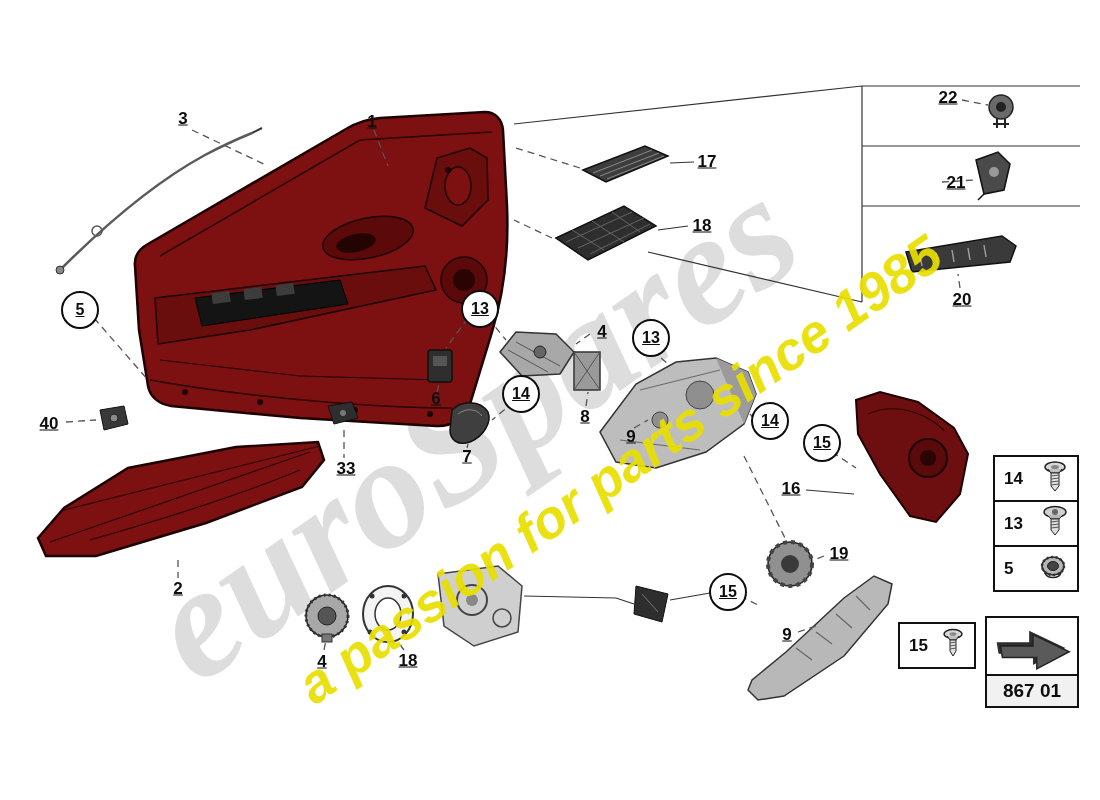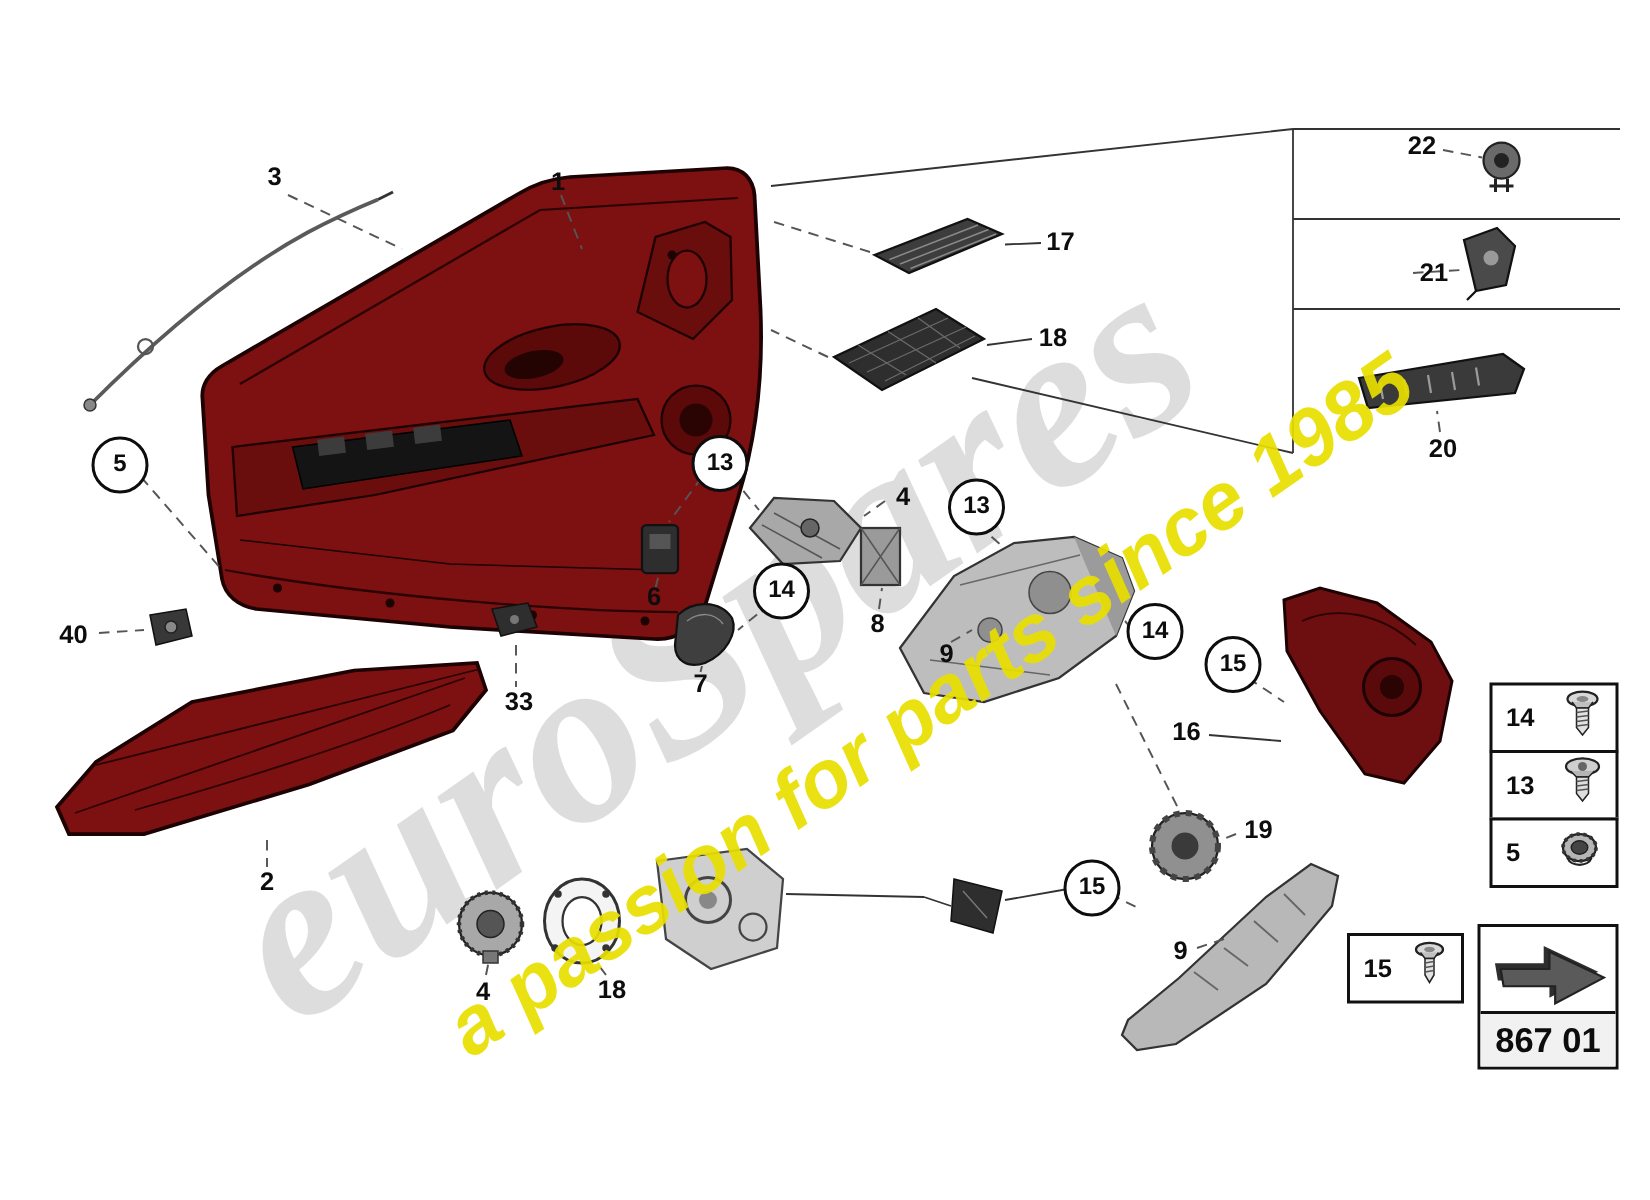--- a/index.html
+++ b/index.html
@@ -1,28 +1,28 @@
 <!DOCTYPE html>
 <html><head>
 <meta charset="utf-8">
 <style>
   html,body{margin:0;padding:0;background:#ffffff;}
   body{font-family:"Liberation Sans",sans-serif;}
   .stage{position:relative;width:1100px;height:800px;overflow:hidden;background:#ffffff;}
   svg.diagram{position:absolute;left:0;top:0;z-index:1;}
-  .callout{position:absolute;transform:translate(-50%,-50%);font-weight:bold;font-size:17px;color:#0d0d0d;z-index:5;cursor:pointer;line-height:1;}
+  .callout{position:absolute;transform:translate(-50%,-50%);font-weight:bold;font-size:17px;color:#0d0d0d;z-index:5;cursor:pointer;line-height:1;text-decoration:underline;}
   .callout.circled{width:34px;height:34px;border:2px solid #0d0d0d;border-radius:50%;background:#ffffff;display:flex;align-items:center;justify-content:center;font-size:16px;}
   .fastener-table{position:absolute;left:993px;top:455px;display:flex;flex-direction:column;z-index:6;}
   .fast-row{width:86px;height:47px;border:2px solid #111;margin-top:-2px;background:#fff;display:flex;align-items:center;justify-content:space-between;padding:0 9px;box-sizing:border-box;cursor:pointer;}
   .fast-row:first-child{margin-top:0;}
   .fast-num{font-weight:bold;font-size:17px;color:#0d0d0d;}
   .screw-box{position:absolute;left:898px;top:622px;width:78px;height:47px;border:2px solid #111;background:#fff;display:flex;align-items:center;justify-content:space-between;padding:0 9px;box-sizing:border-box;z-index:6;cursor:pointer;}
   .code-box{position:absolute;left:985px;top:616px;width:94px;border:2px solid #111;background:#fff;z-index:6;cursor:pointer;box-sizing:border-box;}
   .arrow-wrap{height:56px;display:flex;align-items:center;justify-content:center;}
-  .code-label{border-top:2px solid #111;text-align:center;font-weight:bold;font-size:23px;padding:4px 0;background:#f1f1f1;color:#0d0d0d;}
+  .code-label{border-top:2px solid #111;text-align:center;font-weight:bold;font-size:19px;padding:4px 0;background:#f1f1f1;color:#0d0d0d;}
   .wm-brand{font-family:"Liberation Serif",serif;font-weight:bold;font-style:italic;}
   .wm-tag{font-family:"Liberation Sans",sans-serif;font-weight:bold;font-style:italic;}
 </style>
 </head>
 <body>
 
 <div class="stage">
 
 <svg class="diagram" width="1100" height="800" viewBox="0 0 1100 800">
 

